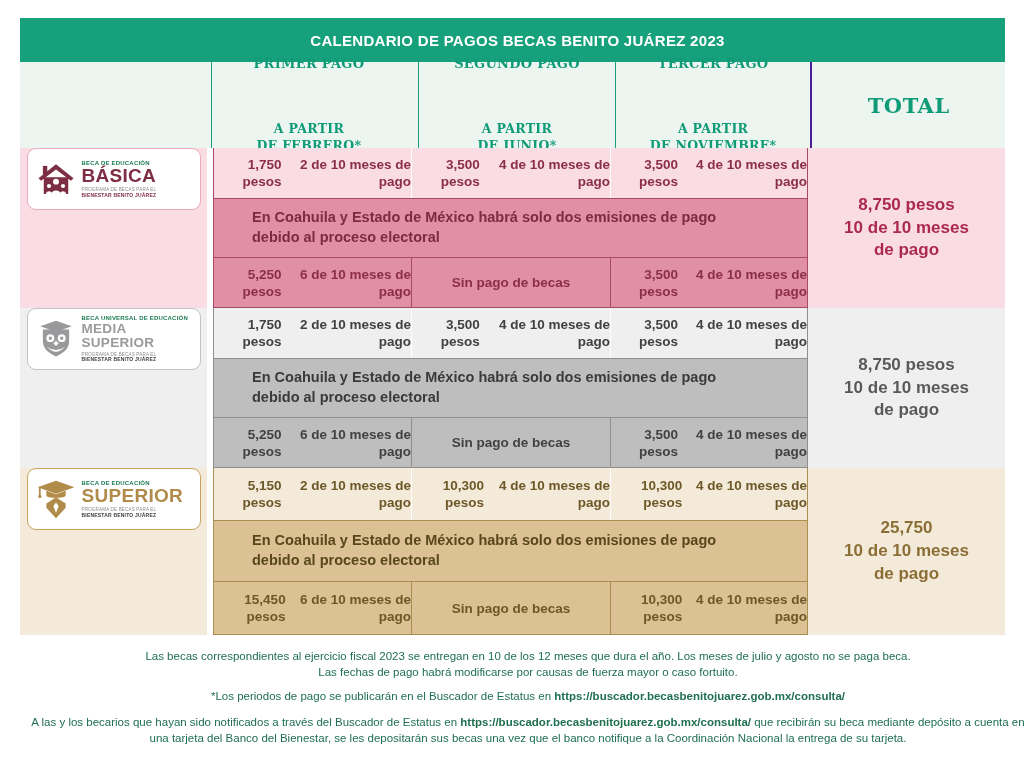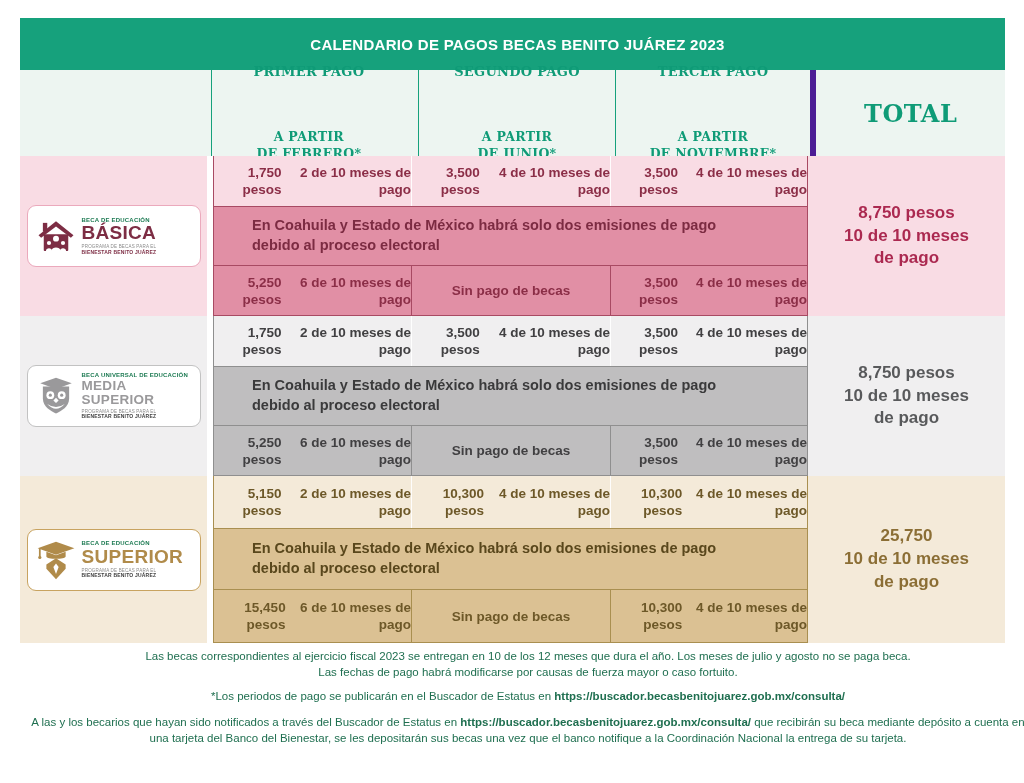--- a/index.html
+++ b/index.html
@@ -5,49 +5,49 @@
   * { margin:0; padding:0; box-sizing:border-box; }
   html,body { background:#ffffff; }
   .canvas {
     position:relative; width:1024px; height:783px; background:#fff;
     font-family:"Liberation Sans", sans-serif; overflow:hidden;
   }
   .table { position:absolute; left:20px; top:18px; width:985px; }
 
   
   .title-bar {
-    height:52px; background:#16a17c; color:#fff;
+    height:44px; background:#16a17c; color:#fff;
     display:flex; align-items:center; justify-content:center;
     font-weight:bold; font-size:15px; letter-spacing:.3px;padding-left:10px;
   }
 
   
   .header-row { display:flex; height:86px; background:#edf5f1; }
   .hcell {
     display:flex; flex-direction:column; align-items:center; justify-content:center;
     text-align:center; color:#0f9b77;
     font-family:"DejaVu Serif", serif; font-weight:bold;gap:36px;
   }
   .h-logo { width:193px; }
   .h-col  { width:198px; border-left:1px solid #16a17c; }
   .h-col2 { width:199px;margin-left:12px; }
-  .h-total{ width:197px; border-left:6px solid #4c1d95; font-size:24px; letter-spacing:.5px; }
+  .h-total{ width:197px; border-left:2px solid #4c1d95; font-size:21px; letter-spacing:.5px; }
   .h-name { font-size:13px; letter-spacing:.3px; }
   .h-sub  { font-size:12.5px; margin-top:14px; white-space:pre-line; line-height:1.3; letter-spacing:.3px; }
 
   
   .group { display:grid; grid-template-columns:187px 6px 198px 199px 198px 197px; }
   .g-rows-a { grid-template-rows:50px 60px 50px; }
   .g-rows-b { grid-template-rows:52px 62px 53px; }
 
   .g-basica   { --light:#f9dce4; --accent:#e18fa5; --line:#a84a63; --text:#8b2e47; --btext:#7c2b42; --total:#ab2950; --lborder:#eba9bc; --pname:#7d2d44; }
   .g-media    { --light:#f0eff0; --accent:#bfbebf; --line:#8f8f8f; --text:#414042; --btext:#3a3a3b; --total:#58595b; --lborder:#c2c2c2; --pname:#9a999b; }
   .g-superior { --light:#f4ead9; --accent:#dbc193; --line:#a98f50; --text:#6d5828; --btext:#59471c; --total:#8b6e35; --lborder:#c8a360; --pname:#b08b4a; }
 
-  .logo-cell { grid-area:1/1/4/2; background:var(--light); display:flex; align-items:center; justify-content:center; }
+  .logo-cell { grid-area:1/1/4/2; background:var(--light); display:flex; align-items:flex-start; justify-content:center; }
   .gapcol    { grid-area:1/2/4/3; background:#fff; }
   .total-cell{
     grid-area:1/6/4/7; background:var(--light); color:var(--total);
     display:flex; align-items:center; justify-content:center; text-align:center;
     font-weight:bold; font-size:17px; line-height:1.35; white-space:pre-line;
   }
   .cell {
     display:flex; flex-direction:row; align-items:center; justify-content:center;
     text-align:right; font-weight:bold; font-size:13.5px; line-height:1.26; color:var(--text);
   }

